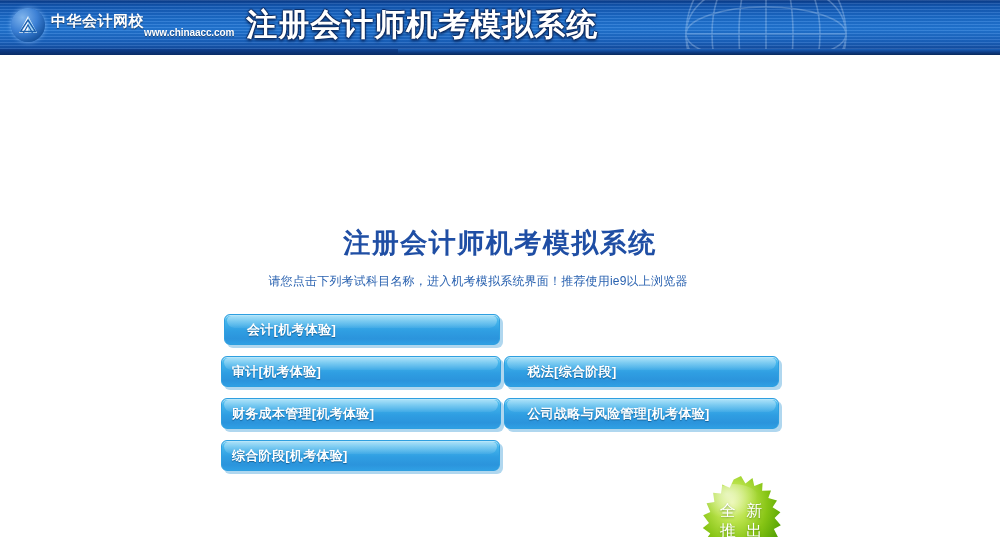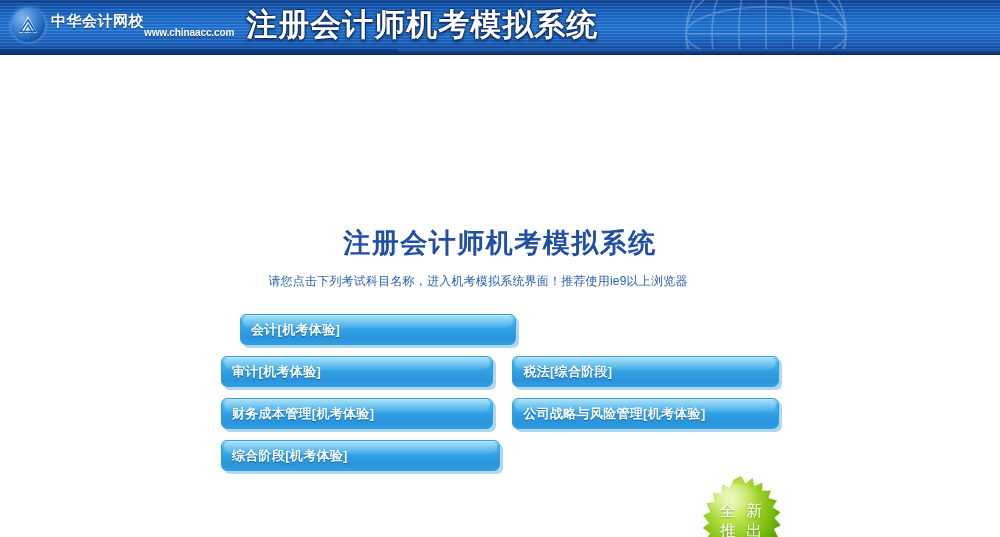--- a/index.html
+++ b/index.html
@@ -189,21 +189,21 @@
     z-index: 2;
     margin-left: 10px;
     color: #ffffff;
     font-size: 13px;
     font-weight: bold;
     letter-spacing: 0.3px;
     text-shadow: 0 1px 1px rgba(13,80,130,0.75);
     white-space: nowrap;
   }
   .btn-left  { width: 282px; }
-  .btn-right { width: 276px; margin-left: 19px; }
+  .btn-right { width: 276px; margin-left: 3px; padding-left: 12px; }
   .btn-short { width: 279px; }
   .btn-spacer { flex: 1; }
 
   
   .new-badge {
     position: absolute;
     left: 694px;
     top: 419px;
     width: 94px;
     height: 94px;

